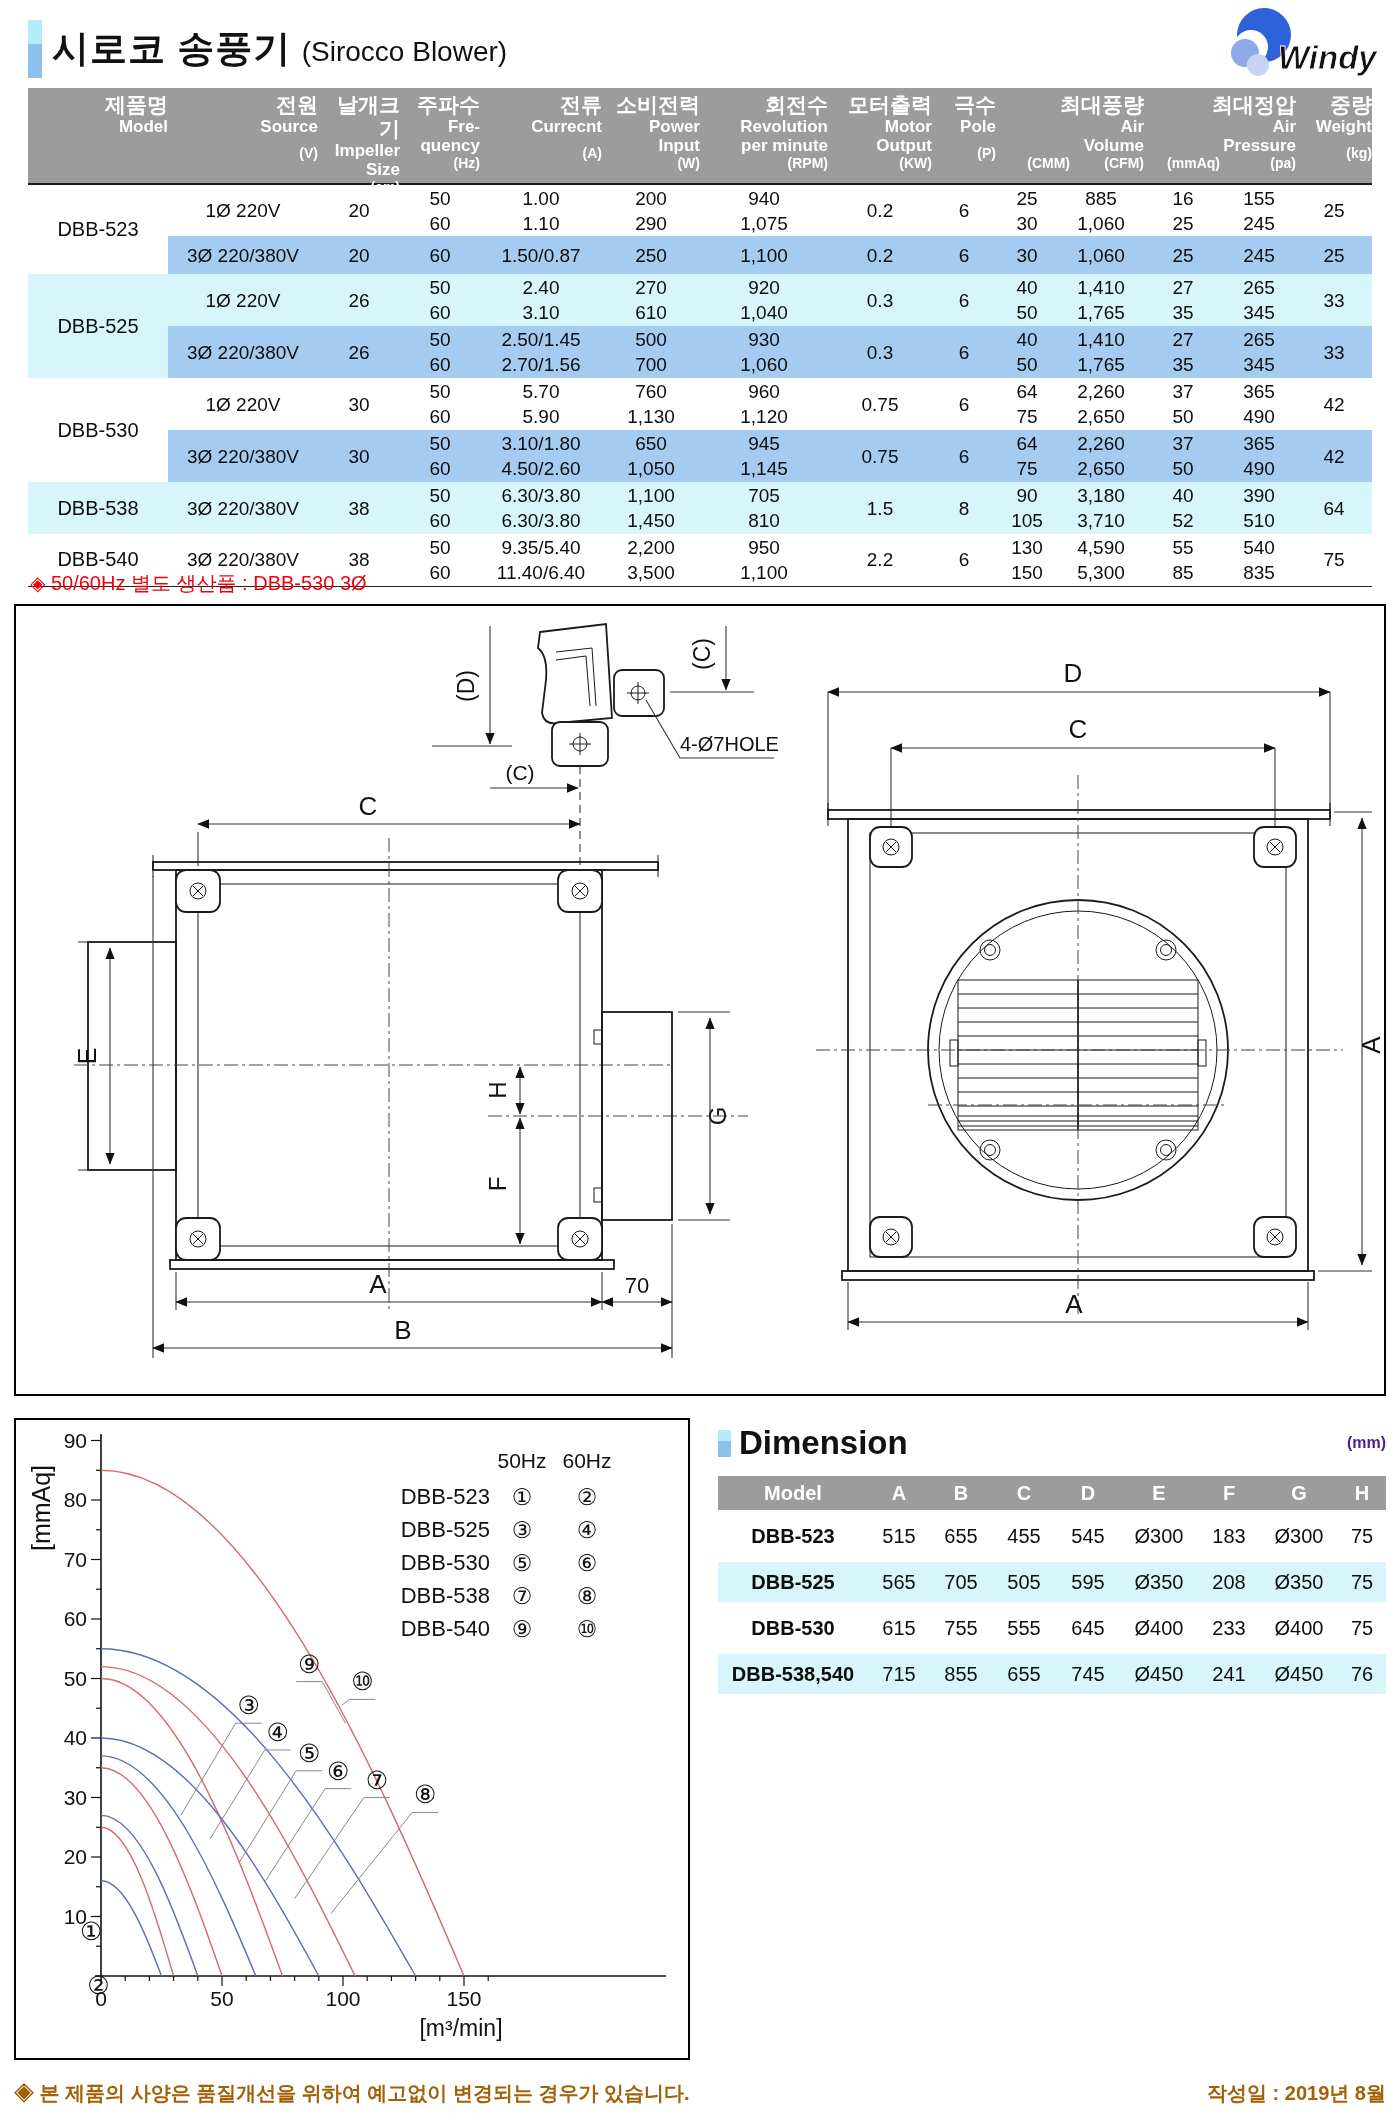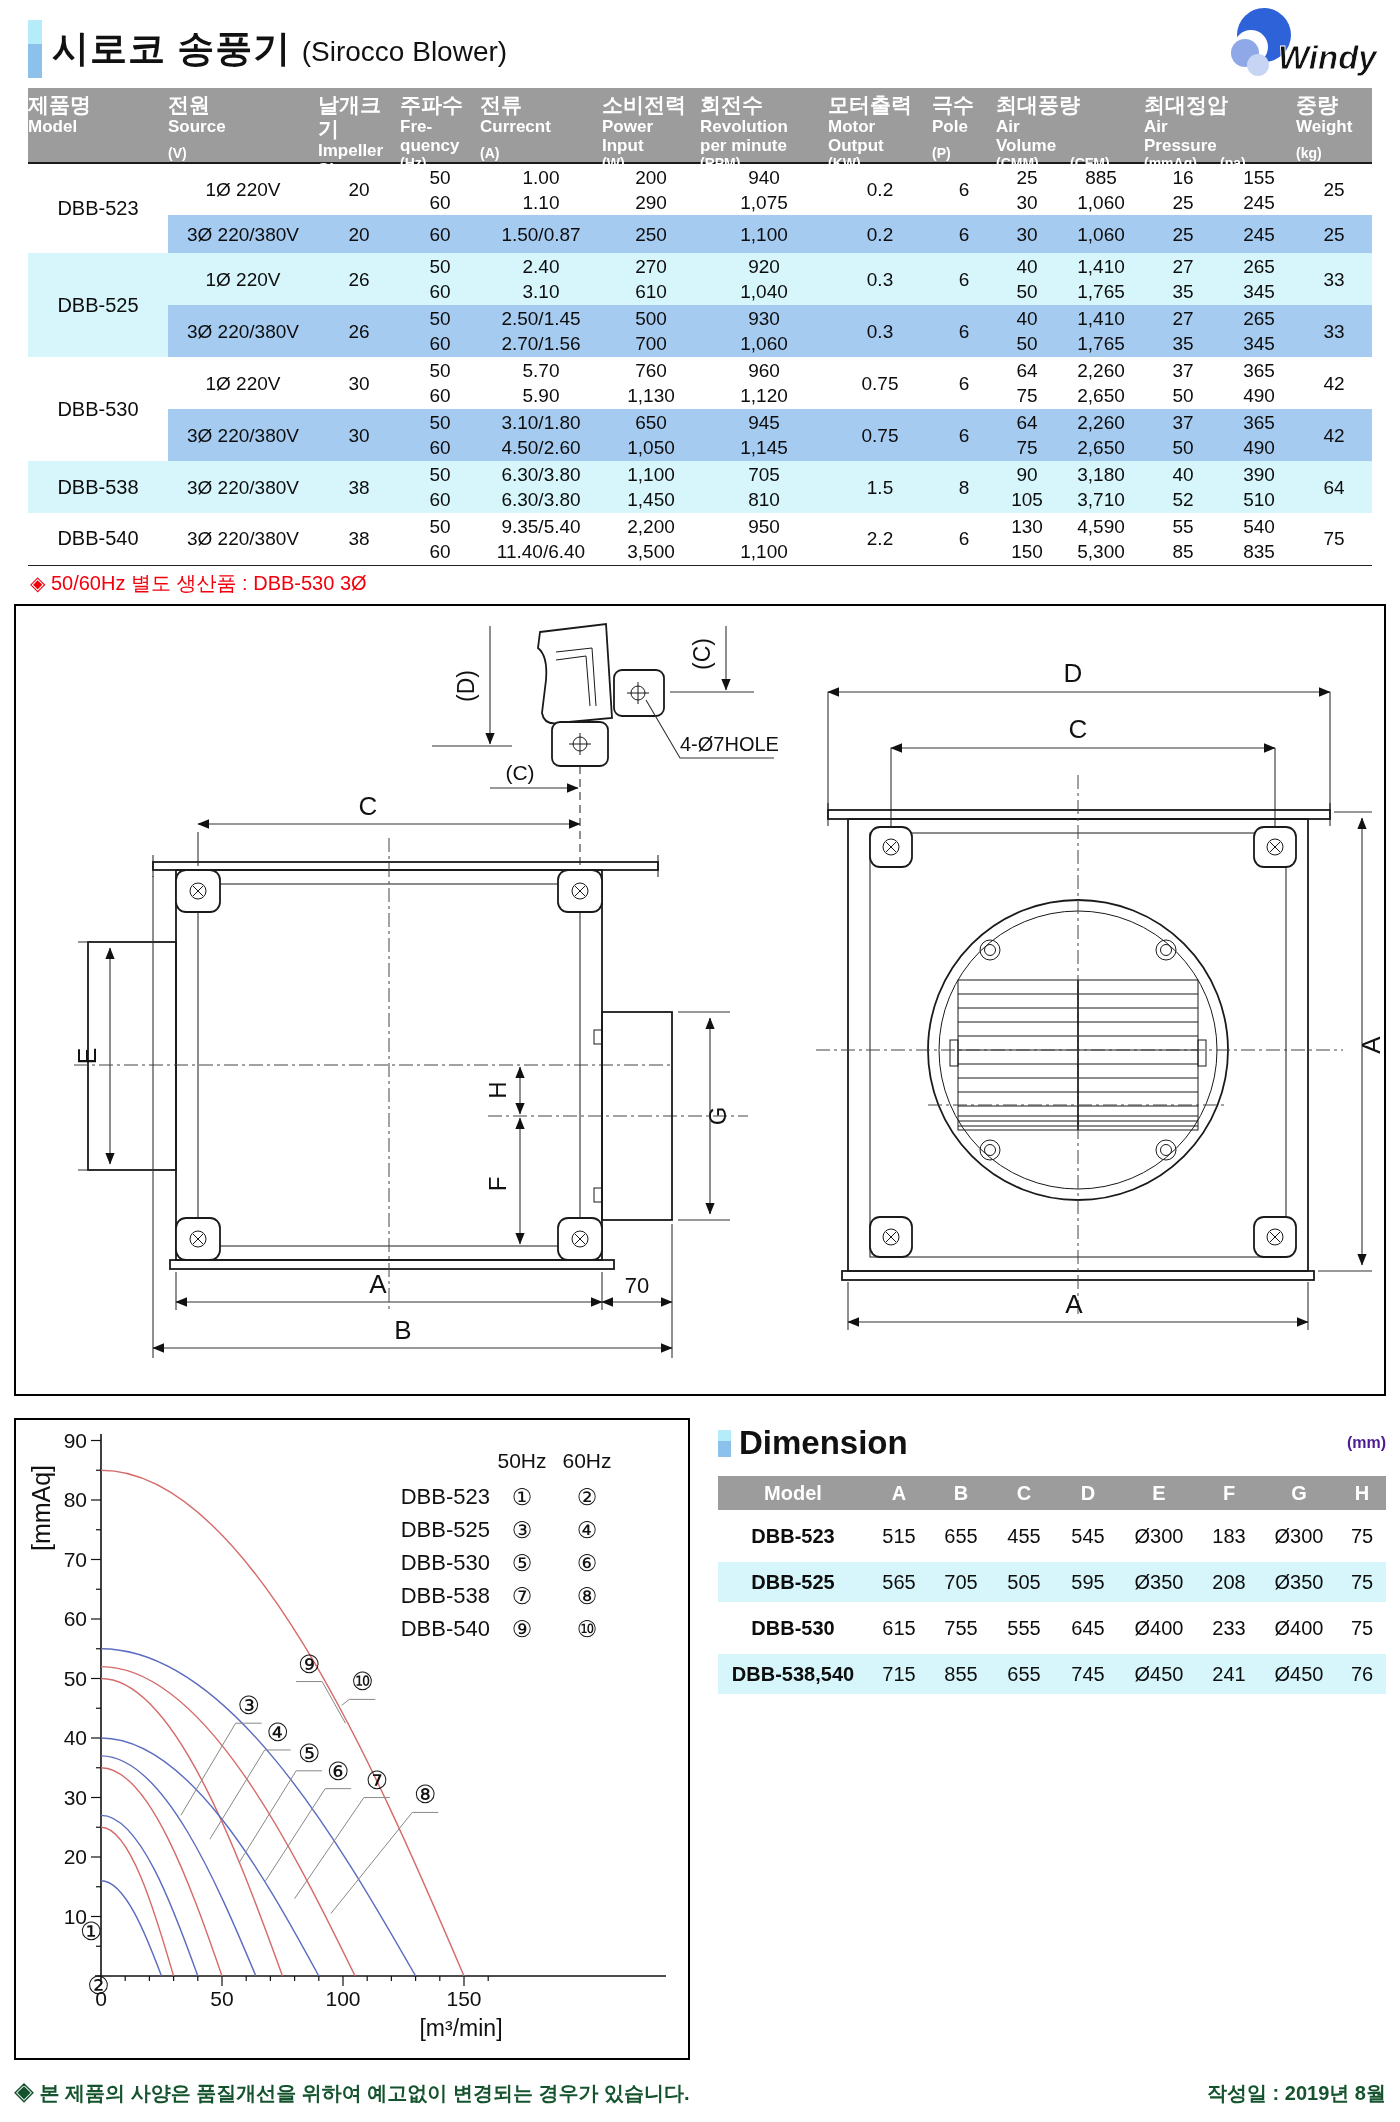--- a/index.html
+++ b/index.html
@@ -10,21 +10,21 @@
   #titlebar { position:absolute; left:28px; top:20px; width:14px; height:58px; }
   #titlebar .t1 { height:24px; background:#b5ecf9; }
   #titlebar .t2 { height:34px; background:#8cc1ec; }
   #title { position:absolute; left:52px; top:24px; white-space:nowrap; }
   #title .ko { font-size:37px; font-weight:bold; color:#111; letter-spacing:1px; }
   #title .en { font-size:28px; color:#111; margin-left:6px; }
   #logo { position:absolute; left:1212px; top:6px; }
 
   
   .spec { position:absolute; left:28px; top:88px; width:1344px; border-collapse:collapse; table-layout:fixed; border-bottom:1.5px solid #222; }
-  .spec thead td { background:#9c9c9c; color:#fff; text-align:left; vertical-align:top; height:75px; border-bottom:2px solid #1a1a1a; padding-top:5px; }
+  .spec thead td { background:#9c9c9c; color:#fff; text-align:right; vertical-align:top; height:96px; border-bottom:2px solid #1a1a1a; padding-top:5px; }
   .hc { display:flex; flex-direction:column; height:68px; }
   .hc .ko { font-size:21px; font-weight:bold; line-height:24px; }
   .hc .en { font-size:17px; font-weight:bold; line-height:19px; }
   .hc .unit { font-size:14px; font-weight:bold; margin-top:auto; line-height:16px; }
   .hc .units { display:flex; margin-top:auto; font-size:14px; font-weight:bold; line-height:16px; }
   .hc .units span { flex:1; }
   .spec tbody td { text-align:center; vertical-align:middle; font-size:19px; color:#0d0d0d; }
   .spec tbody td div { line-height:25px; }
   .spec tr.h2 { height:52px; }
   .spec tr.h1 { height:38px; }
@@ -56,21 +56,21 @@
   #dimbullet .t2 { height:16px; background:#8cc1ec; }
   #dimtitle .txt { font-size:33px; font-weight:bold; color:#111; }
   #dimtitle .mm { margin-left:auto; font-size:16px; font-weight:bold; color:#4c1d95; }
   .dimtbl { width:668px; margin-top:8px; border-collapse:separate; border-spacing:0 6px; table-layout:fixed; }
   .dimtbl thead td { background:#9c9c9c; color:#fff; font-weight:bold; font-size:20px; text-align:center; height:34px; }
   .dimtbl tbody td { text-align:center; font-size:20px; color:#0d0d0d; height:40px; }
   .dimtbl td.dmodel { font-weight:bold; }
 
   
   #footer { position:absolute; left:14px; top:2080px; width:1372px; display:flex; justify-content:space-between; }
-  #footer div { font-size:20px; font-weight:bold; color:#14532d; }
+  #footer div { font-size:20px; font-weight:bold; color:#a16207; }
 </style>
 </head>
 <body>
 
 <div id="page">
 
   <div id="titlebar">
       <div class="t1"></div>
       <div class="t2"></div>
     </div>

